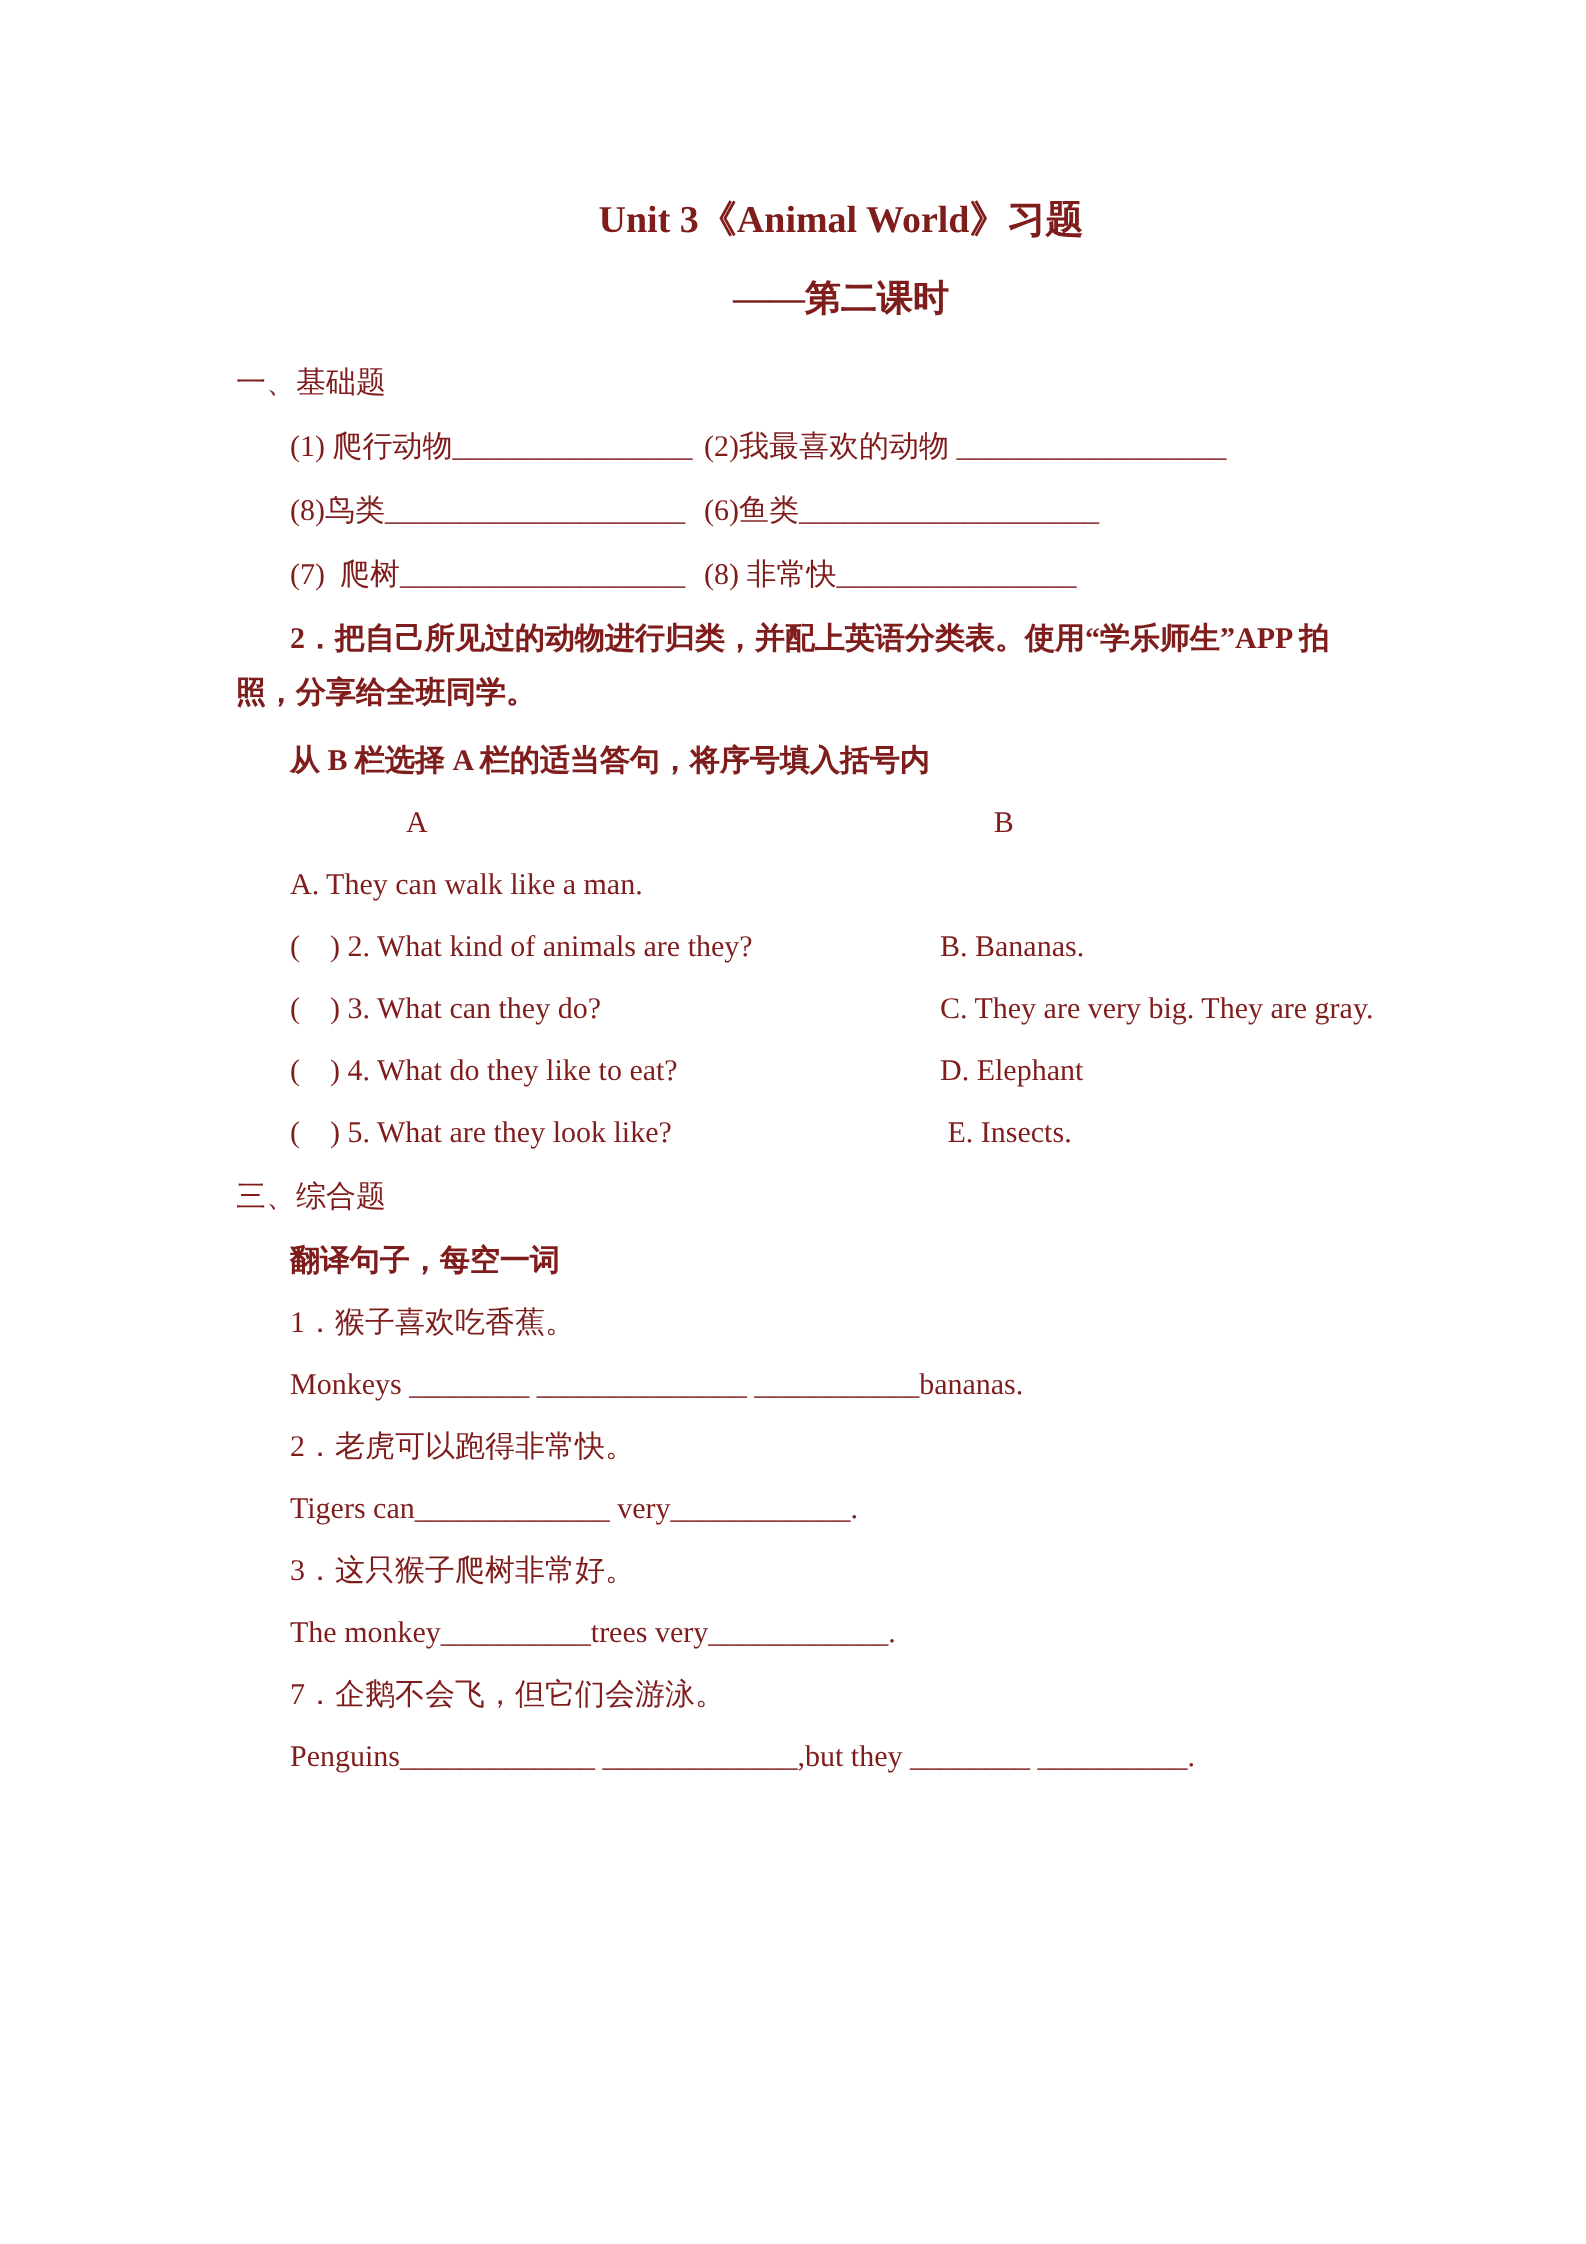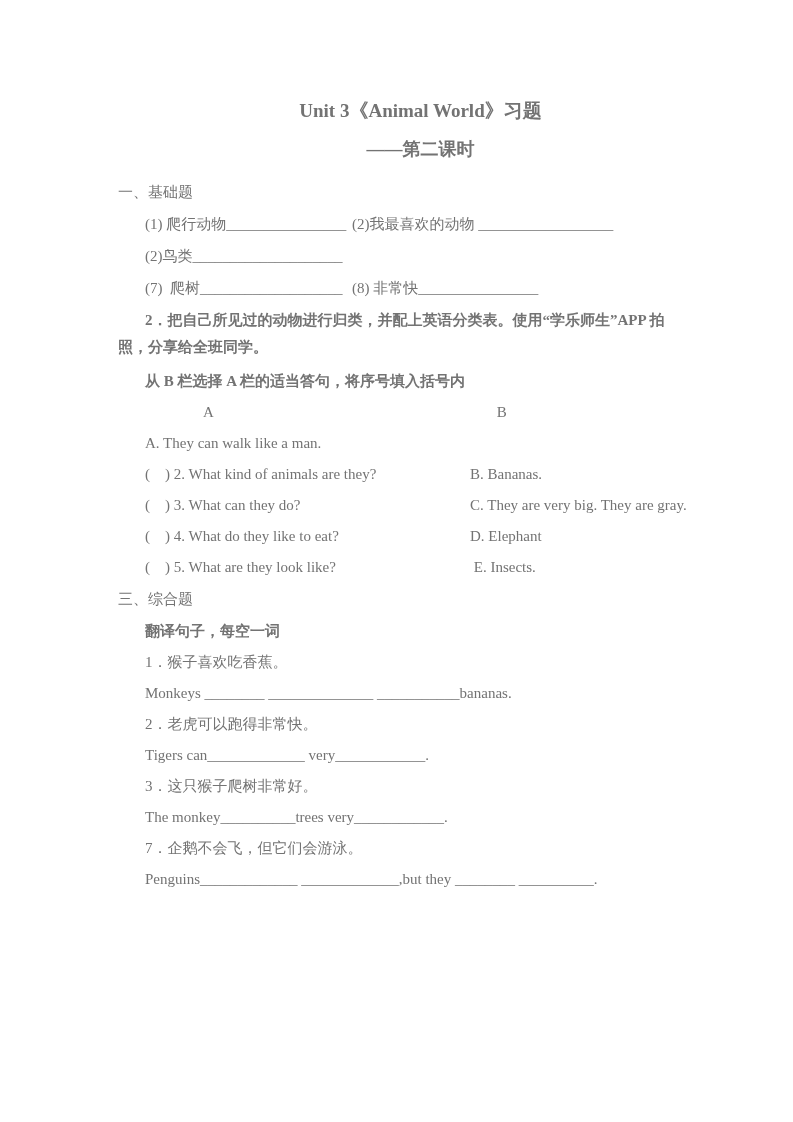--- a/index.html
+++ b/index.html
@@ -2,21 +2,21 @@
 <html><head>
 <meta charset="utf-8">
 <style>
   * { box-sizing: border-box; }
   html, body { margin: 0; padding: 0; background: #ffffff; }
   .page {
     width: 793px;
     height: 1122px;
     margin: 0 auto;
     background: #ffffff;
-    color: #737373;
+    color: #7f1d1d;
     font-family: "Liberation Serif", "DejaVu Serif", serif;
     font-size: 15px;
     overflow: hidden;
     position: relative;
   }
   .content {
     padding: 98px 70px 0 118px;
   }
   [data-bind] { white-space: pre-wrap; }
 
@@ -84,21 +84,22 @@
     <h1 class="doc-title" data-bind="title">Unit 3《Animal World》习题</h1>
     <h2 class="doc-subtitle" data-bind="subtitle">——第二课时</h2>
 
     <div class="line" data-bind="sections.basic.heading">一、基础题</div>
 
     <div class="word-row">
       <span class="col-left" data-bind="sections.basic.word_rows.0.left">(1) 爬行动物________________</span>
       <span class="col-right" data-bind="sections.basic.word_rows.0.right">(2)我最喜欢的动物 __________________</span>
     </div>
     <div class="word-row">
-      <span class="col-left" data-bind="sections.basic.word_rows.2.left">(2)鸟类____________________</span>
+      <span class="col-left" data-bind="sections.basic.word_rows.2.left">(8)鸟类____________________</span>
+      <span class="col-right" data-bind="sections.basic.word_rows.2.right">(6)鱼类____________________</span>
     </div>
     <div class="word-row">
       <span class="col-left" data-bind="sections.basic.word_rows.3.left">(7)  爬树___________________</span>
       <span class="col-right" data-bind="sections.basic.word_rows.3.right">(8) 非常快________________</span>
     </div>
 
     <div class="q2" data-bind="sections.basic.q2_text">2．把自己所见过的动物进行归类，并配上英语分类表。使用“学乐师生”APP 拍照，分享给全班同学。</div>
 
     <div class="line indent bold" data-bind="sections.improve.instruction">从 B 栏选择 A 栏的适当答句，将序号填入括号内</div>
 

